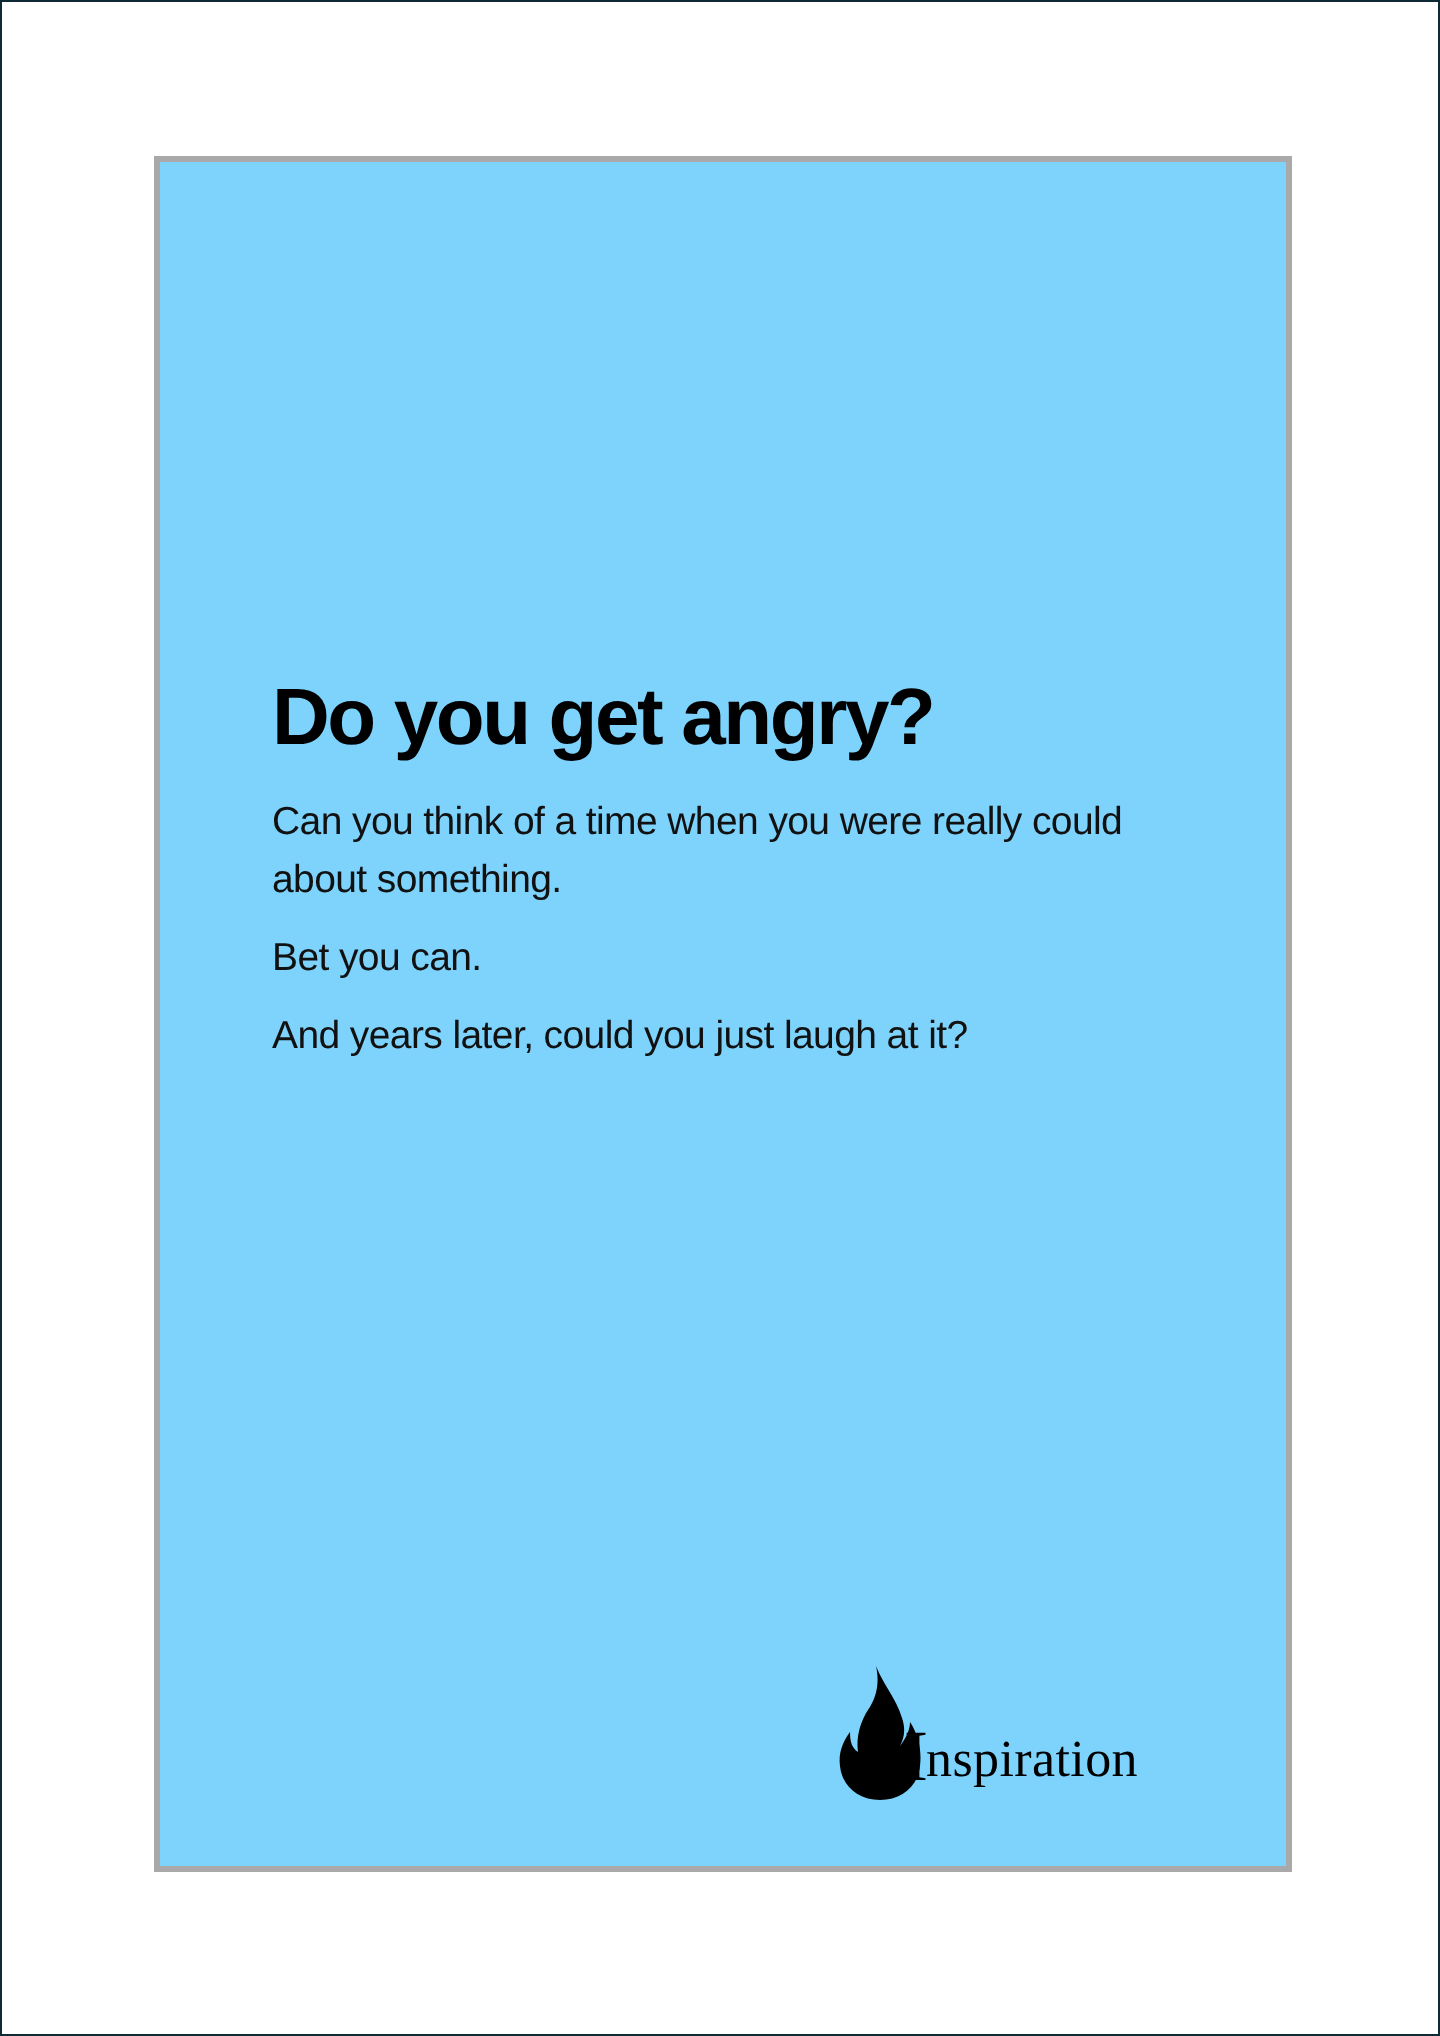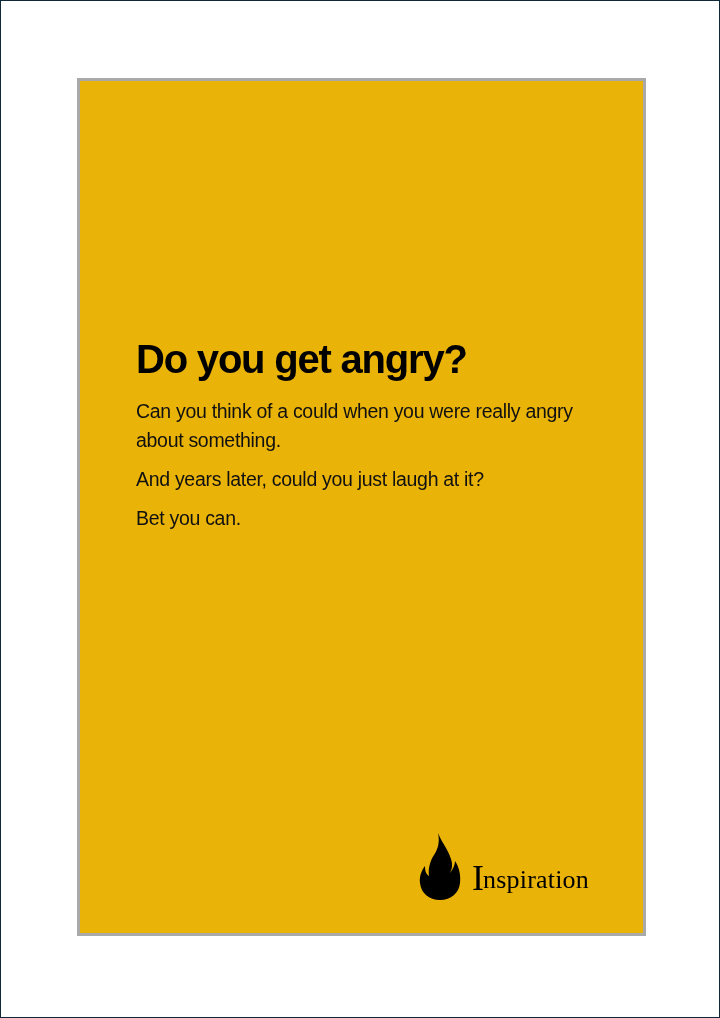--- a/index.html
+++ b/index.html
@@ -22,21 +22,21 @@
       border: 1px solid #0f2a36;
       background: #ffffff;
     }
     .card {
       position: absolute;
       left: 76px;
       top: 77px;
       width: 563px;
       height: 852px;
       border: 3px solid #a9a9a9;
-      background: #eab308;
+      background: #7dd3fc;
     }
     .content {
       position: absolute;
       left: 56px;
       top: 254px;
       width: 470px;
       color: #111111;
       font-family: "Liberation Sans", sans-serif;
     }
     .title {
@@ -63,44 +63,44 @@
     }
     .flame {
       position: absolute;
       left: 0;
       top: 0;
       width: 44px;
       height: 70px;
     }
     .wordmark {
       position: absolute;
-      left: 54px;
+      left: 34px;
       top: 30px;
       font-family: "Liberation Serif", serif;
       font-size: 26px;
       line-height: 34px;
       color: #000000;
       letter-spacing: 0.2px;
     }
     .wordmark .cap {
       font-size: 36px;
       letter-spacing: -1px;
       vertical-align: -2px;
     }
   </style>
 </head>
 <body>
 
 <div class="page">
   <div class="card">
     <div class="content">
       <h1 class="title">Do you get angry?</h1>
-      <p class="para">Can you think of a could when you were really angry about something.</p>
+      <p class="para">Can you think of a time when you were really could about something.</p>
+      <p class="para">Bet you can.</p>
       <p class="para">And years later, could you just laugh at it?</p>
-      <p class="para">Bet you can.</p>
     </div>
 
     <div class="logo">
       <svg class="flame" viewBox="0 0 44 70" xmlns="http://www.w3.org/2000/svg">
         <path fill="#000000" d="M20 2
           C 24 12, 30 18, 33 28
           C 35 34, 34 38, 32 42
           C 35 38, 37 34, 37 30
           C 41 36, 43 44, 42 52
           C 41 62, 33 69, 22 69

